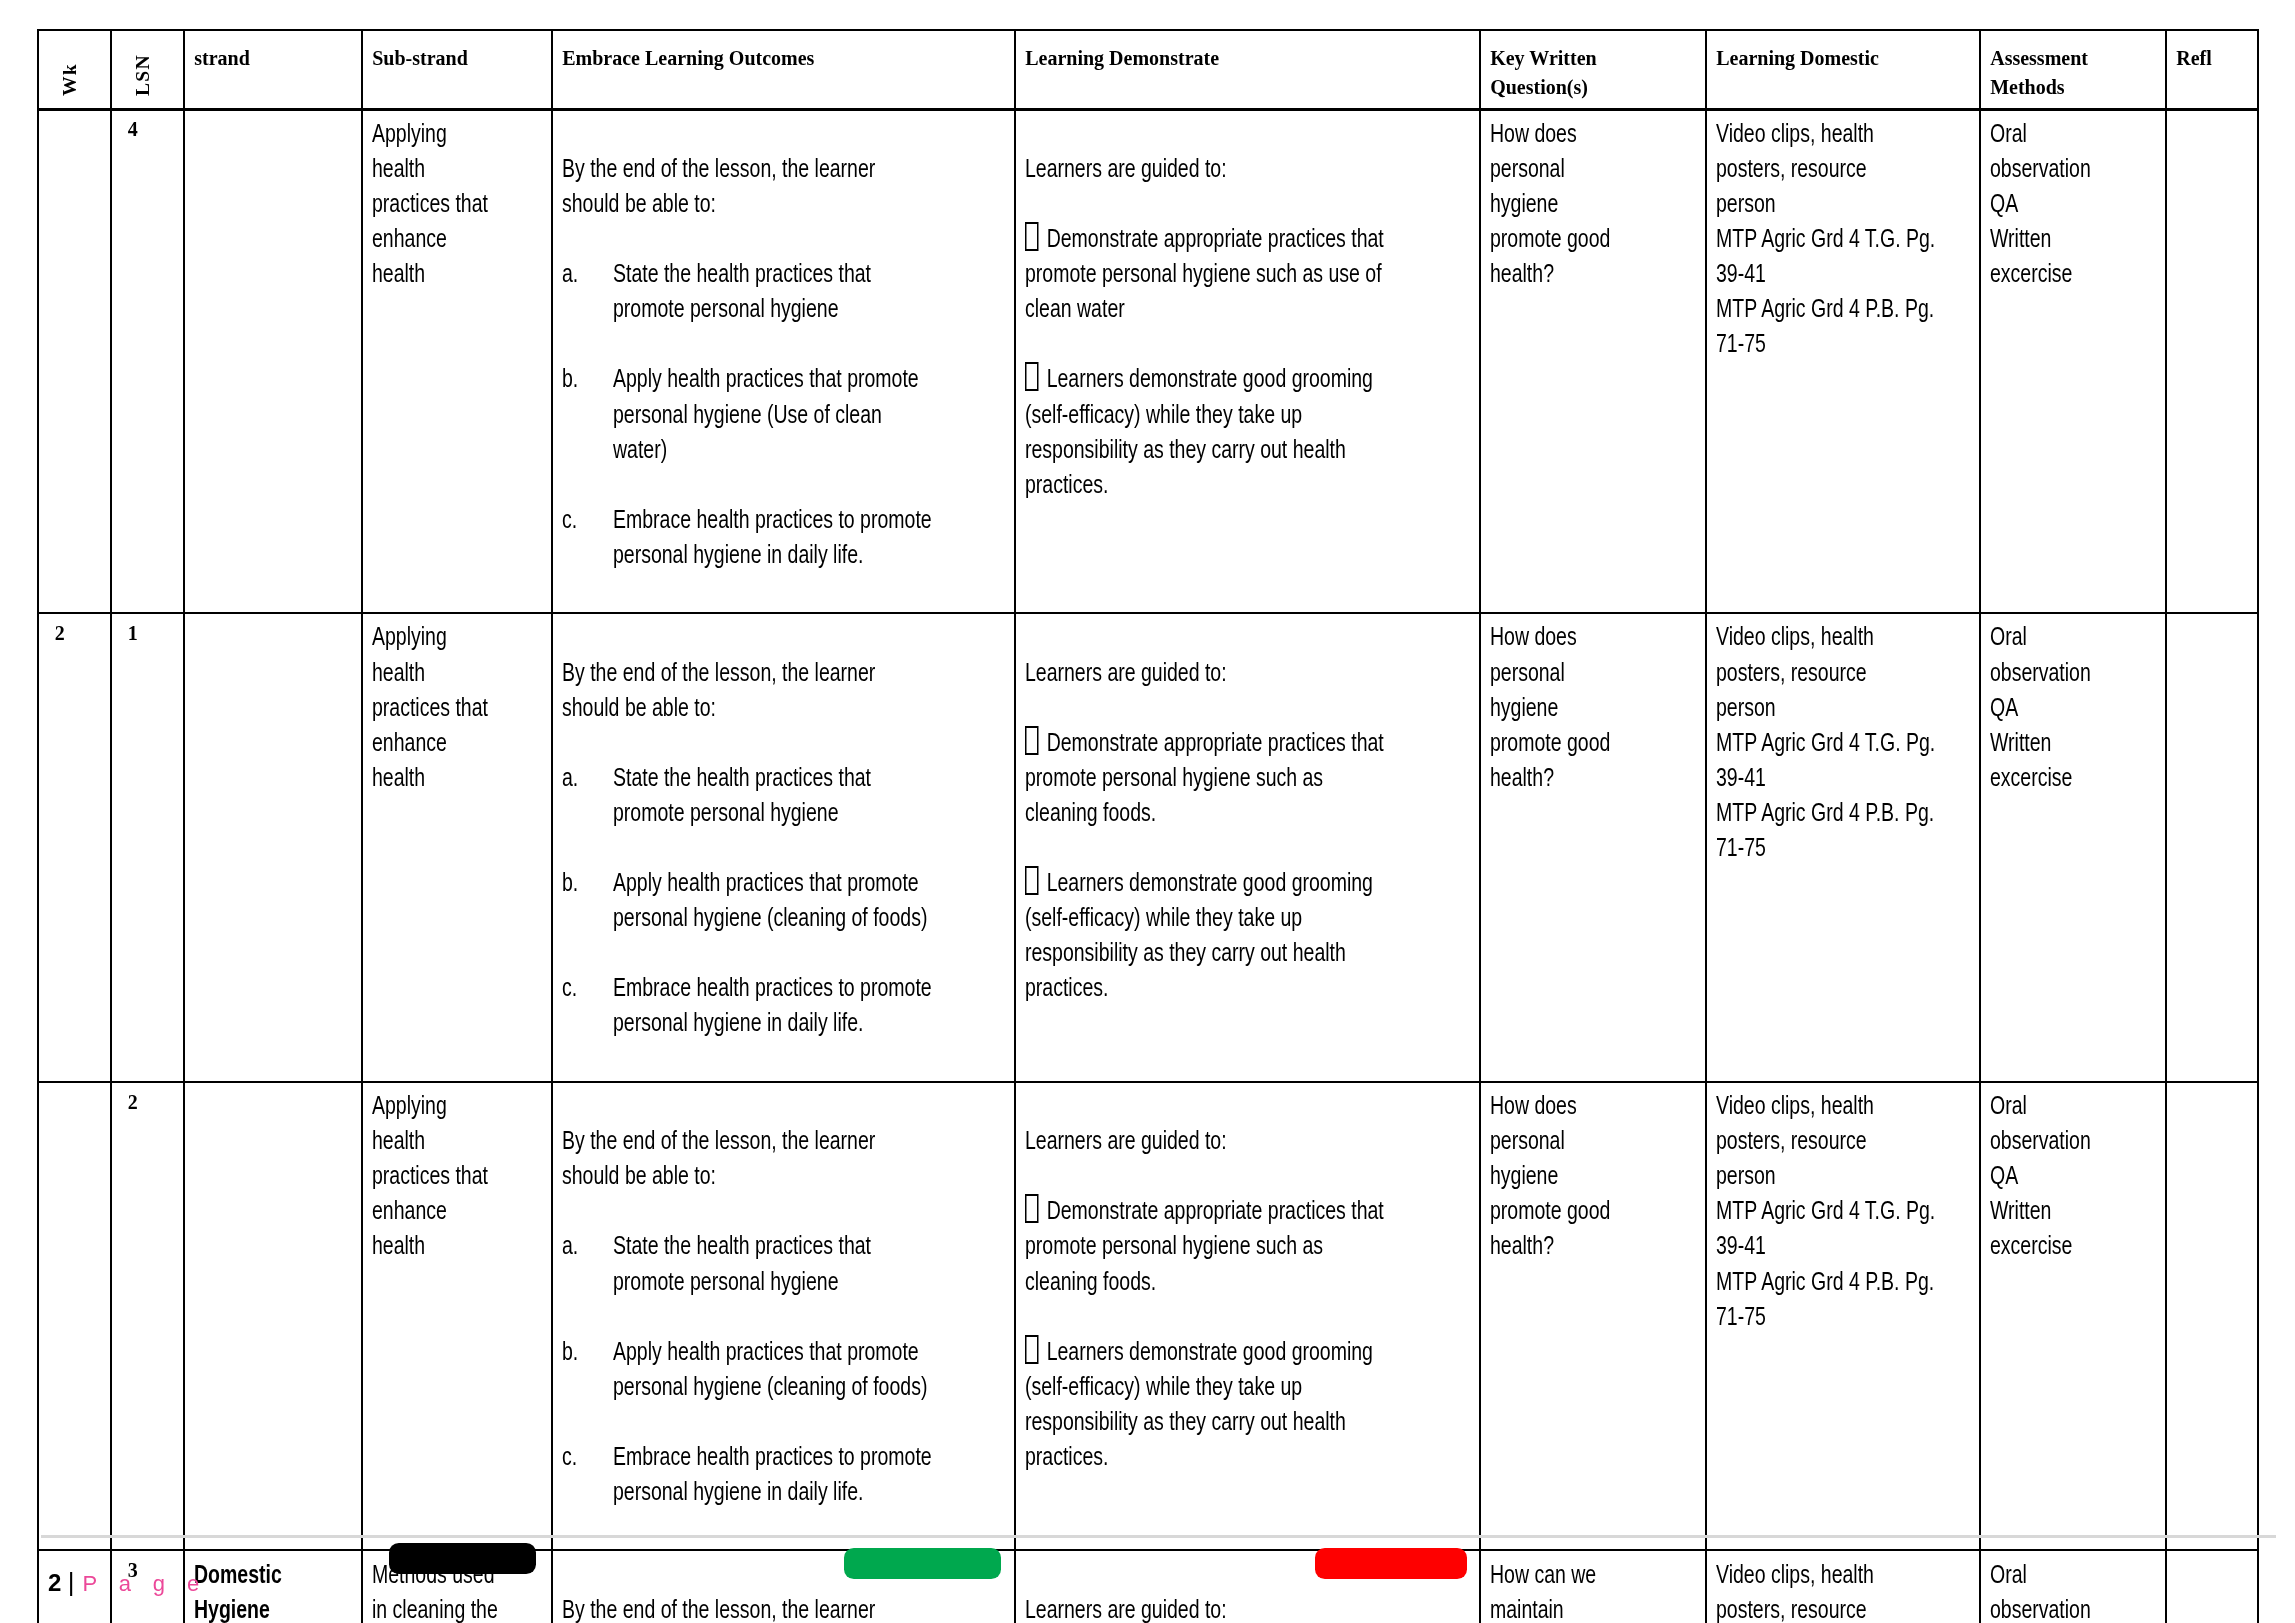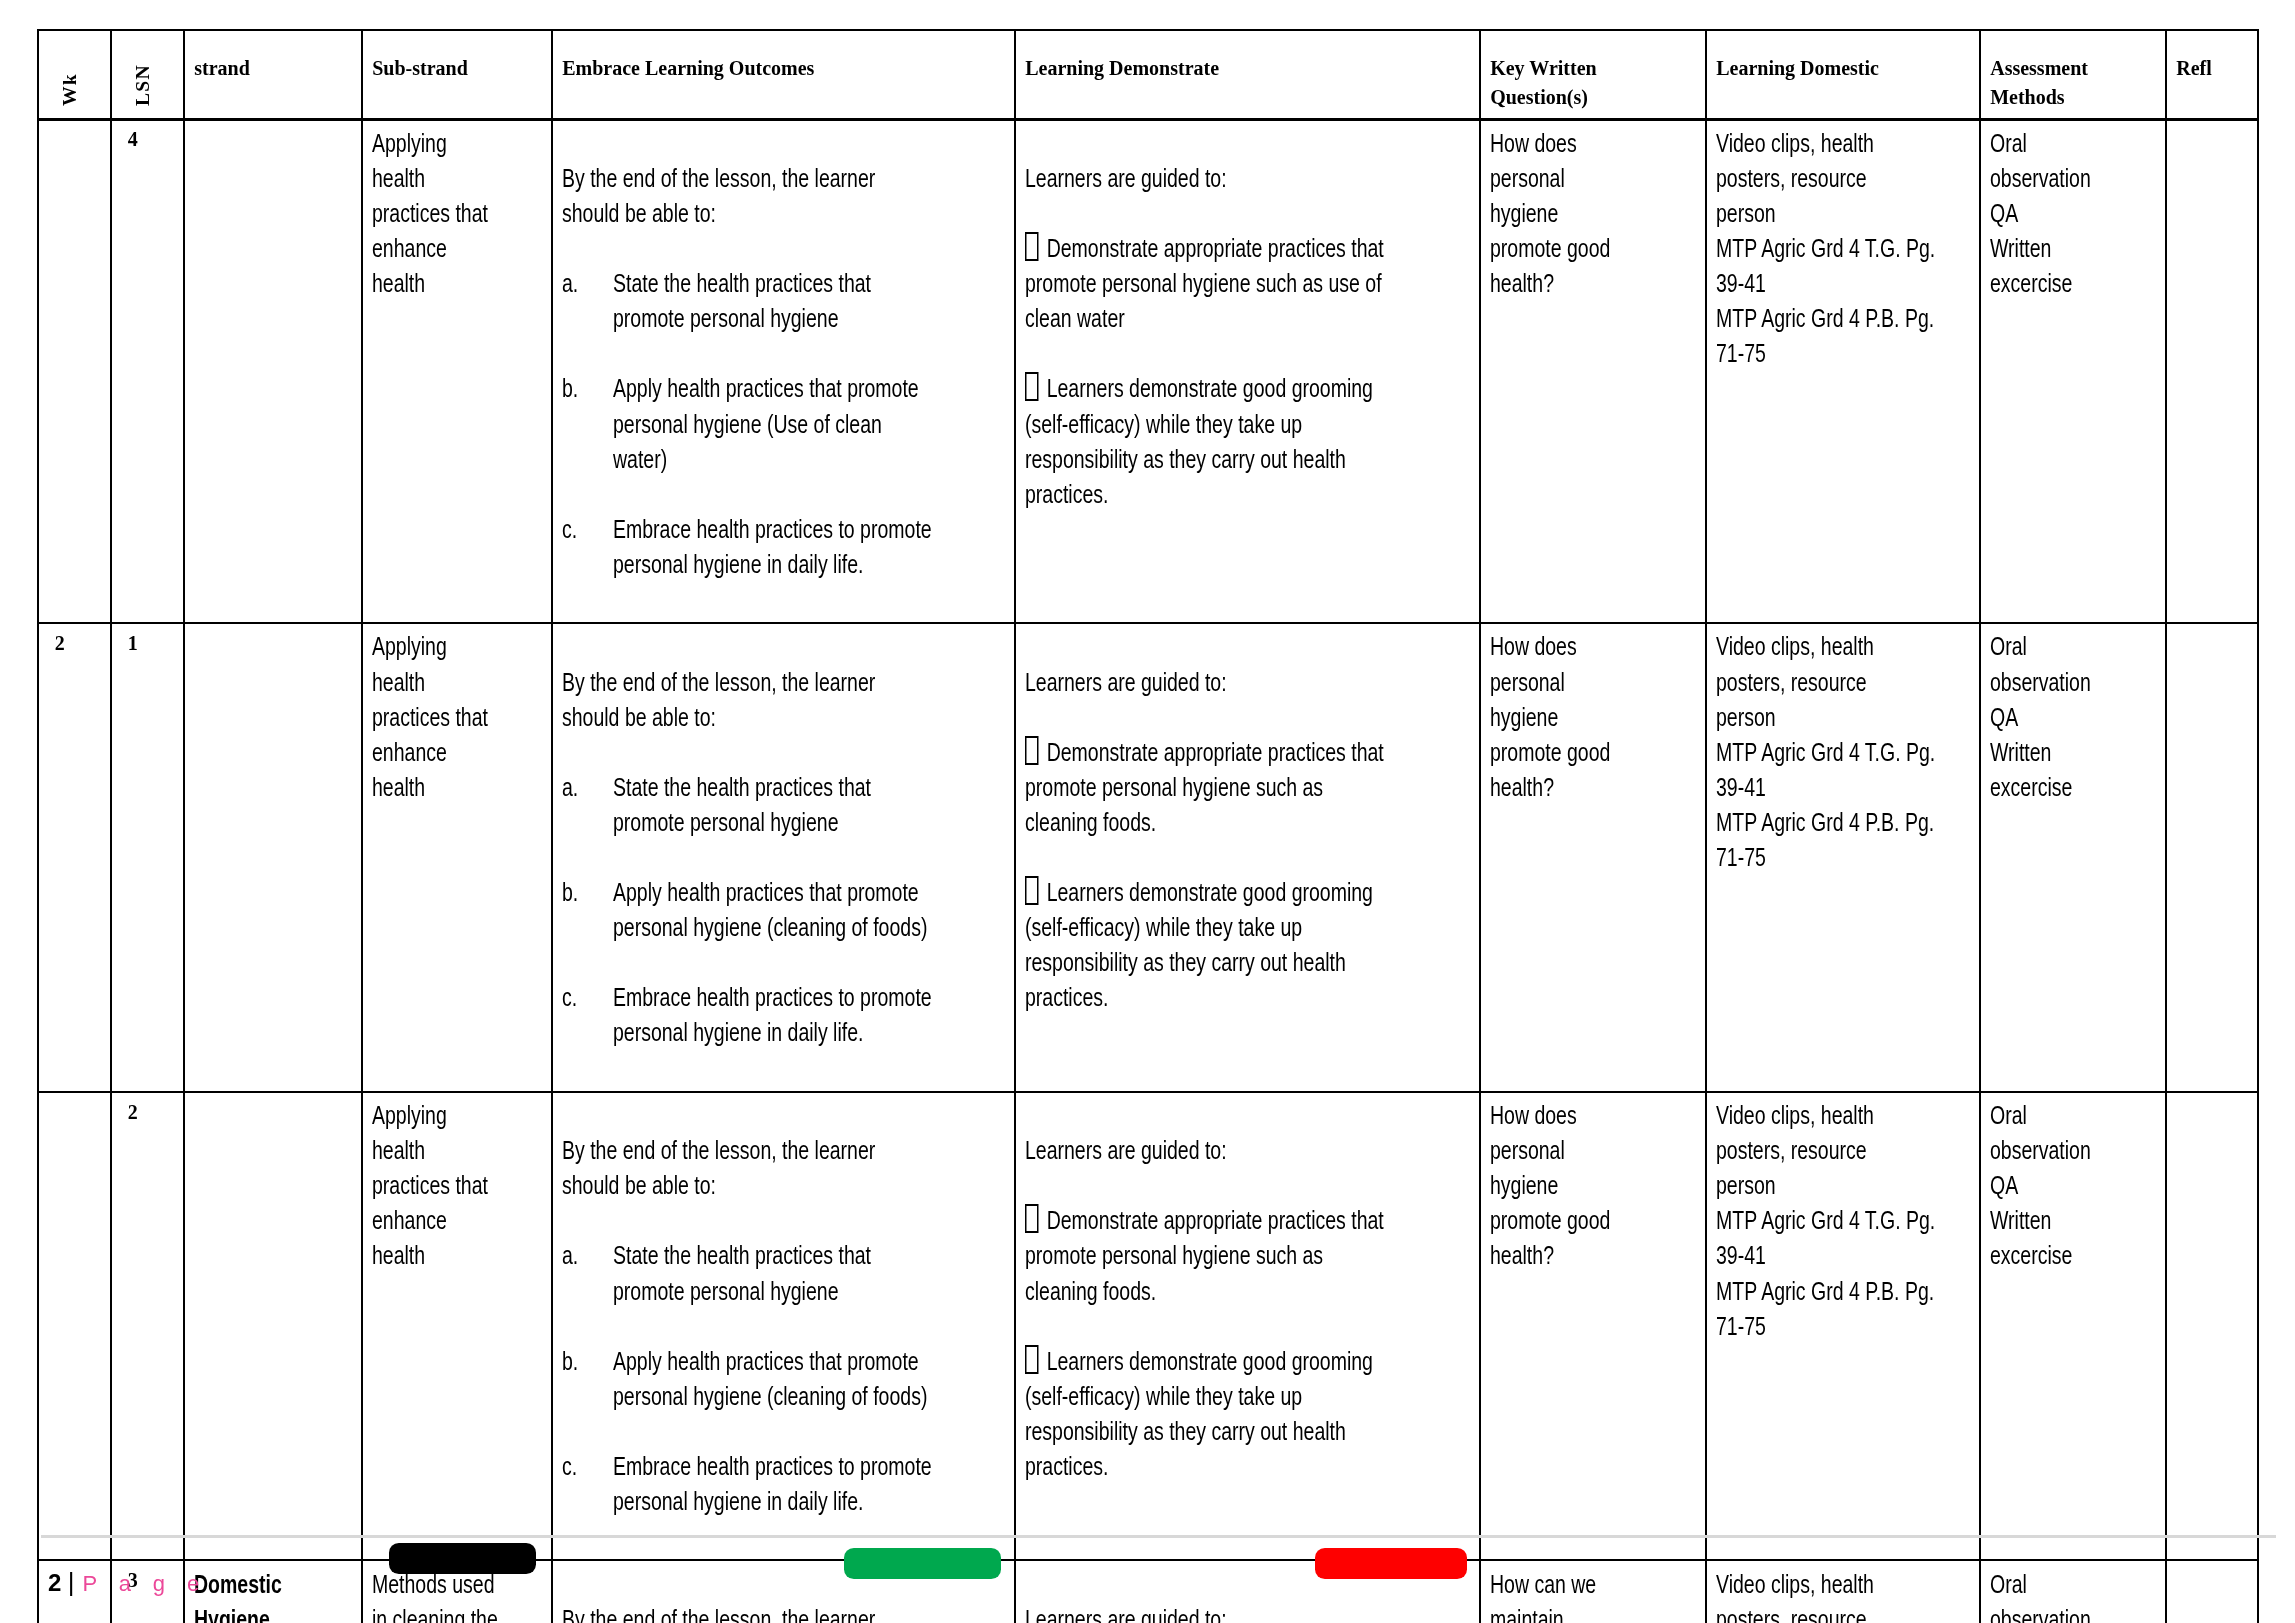--- a/index.html
+++ b/index.html
@@ -8,21 +8,21 @@
   
   table.sow{
     position:absolute;left:37px;top:29.4px;width:2220px;
     border-collapse:collapse;table-layout:fixed;
     border:2.6px solid #000;background:#fff;
   }
   th,td{border:2px solid #000;vertical-align:top;padding:5.2px 9.2px;overflow:hidden;}
   thead th{
     font-family:"Liberation Serif",serif;font-weight:bold;font-size:20px;
     text-align:left;white-space:pre-line;line-height:1.45;
-    border-bottom:3.3px solid #000;padding-top:23px;
+    border-bottom:3.3px solid #000;padding-top:13px;
   }
   thead tr{height:75px;}
   tr.r0{height:347px;} tr.r1{height:342px;} tr.r2{height:352px;} tr.r3{height:376px;}
 
   th.vcol{vertical-align:bottom;padding:0 0 3.9px 17px;}
   .vtext{
     display:inline-block;writing-mode:vertical-rl;transform:rotate(180deg);
     font-family:"Liberation Serif",serif;font-weight:bold;font-size:19.6px;letter-spacing:1.3px;
   }
   .num{

